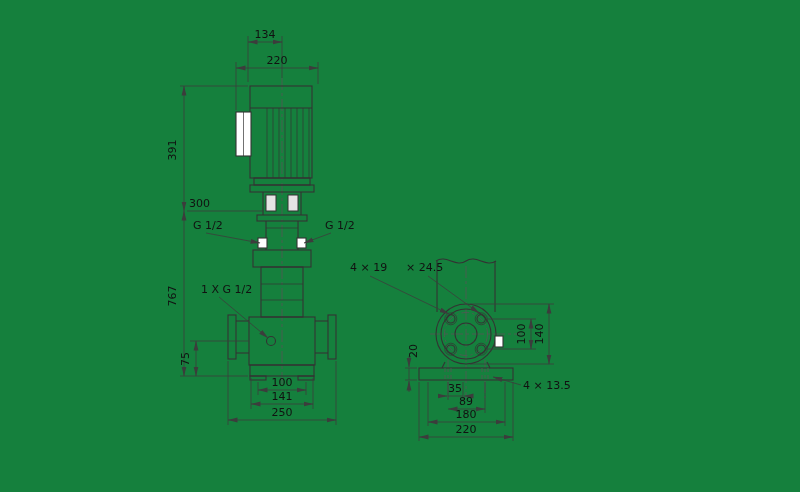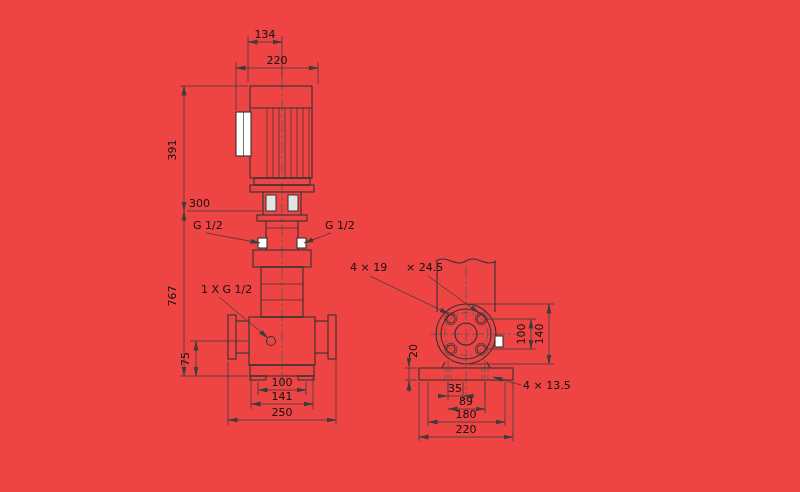--- a/index.html
+++ b/index.html
@@ -1,17 +1,17 @@
 <!DOCTYPE html>
 <html><head>
 <meta charset="utf-8">
 <style>
   html,body{margin:0;padding:0;background:#ffffff;}
   .canvas{
-    position:relative;width:800px;height:492px;background:#ef4444;overflow:hidden;
+    position:relative;width:800px;height:492px;background:#15803d;overflow:hidden;
     font-family:"DejaVu Sans", sans-serif;
   }
   svg{display:block;}
   .obj  {fill:none;stroke:#333333;stroke-width:1.1;}
   .objf {fill:#ffffff;stroke:#333333;stroke-width:1.1;}
   .fillg{fill:#e4e4e4;stroke:#333333;stroke-width:1;}
   .thin {fill:none;stroke:#333333;stroke-width:0.7;}
   .dim  {fill:none;stroke:#3c3c3c;stroke-width:0.8;}
   .cl   {fill:none;stroke:#555555;stroke-width:0.8;stroke-dasharray:12 3 3 3;}
   .bc   {fill:none;stroke:#555555;stroke-width:0.8;stroke-dasharray:8 3 2 3;}

